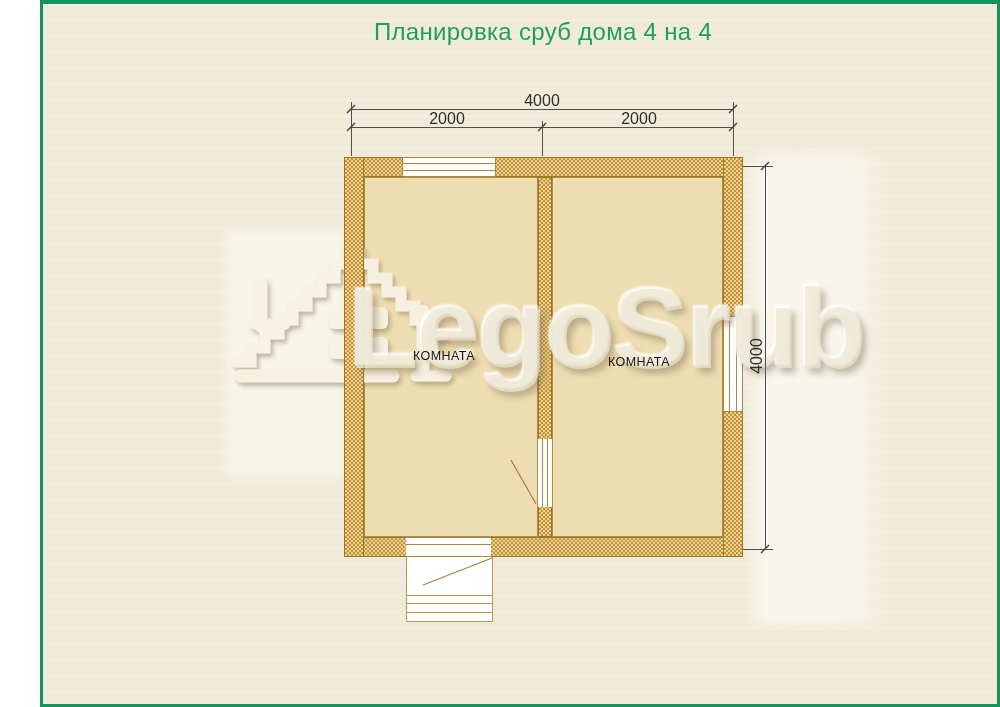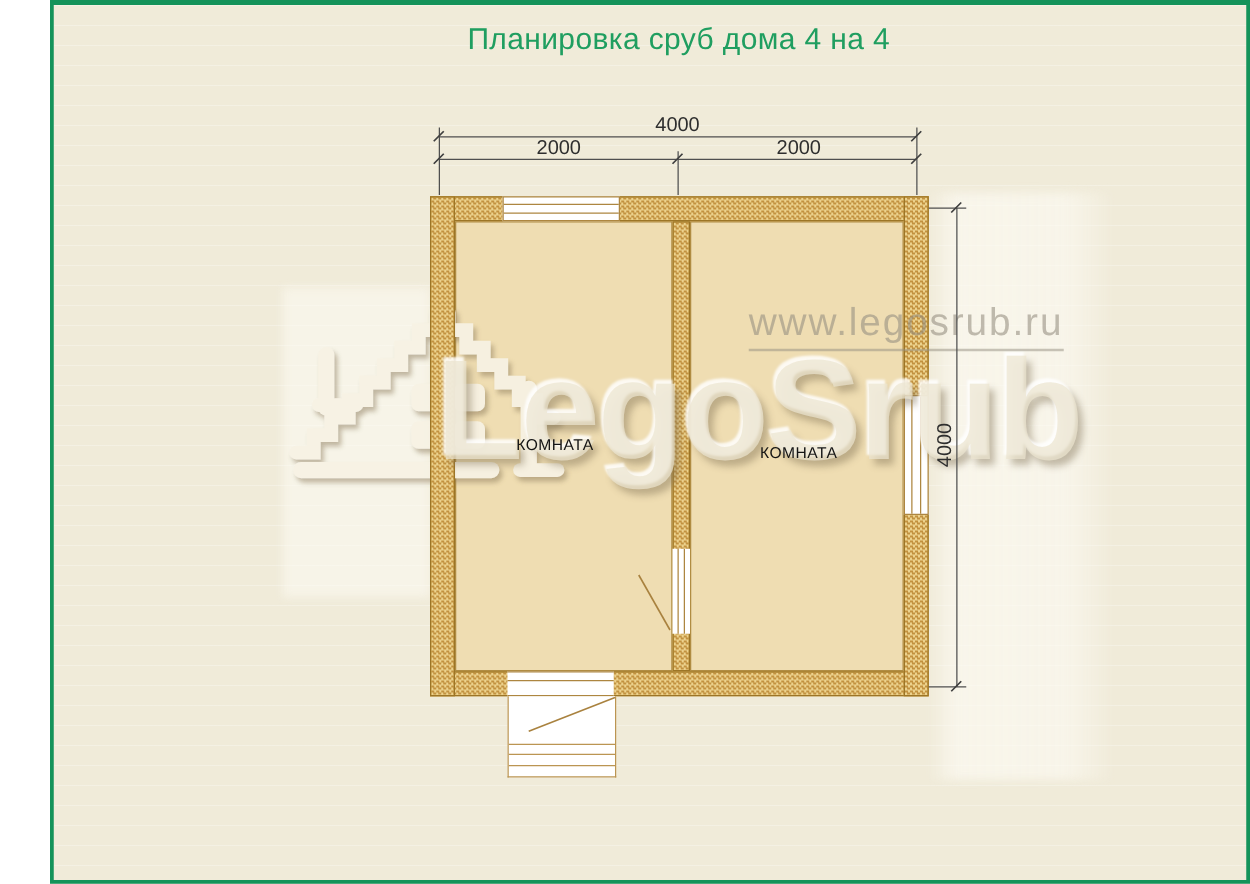--- a/index.html
+++ b/index.html
@@ -135,21 +135,20 @@
   <div class="abs door-ext">
     <i></i>
   </div>
   <div class="abs porch">
     <i class="s1"></i>
     <i class="s2"></i>
     <i class="s3"></i>
   </div>
 
   <div class="abs brand">LegoSrub</div>
-  <div class="abs site">www.legosrub.ru</div>
 
   <svg class="abs lines-svg" viewBox="0 0 1000 707">
     <g stroke="#4f4f4f" stroke-width="1" fill="none">
       <path d="M308,105.5 H690 M308,123.5 H690"></path>
       <path d="M308.5,98 V152 M690.5,98 V152 M499.5,117 V152"></path>
       <path d="M722.5,162 V545 M700,162.5 H730 M700,545.5 H730"></path>
     </g>
     <g stroke="#3f3f3f" stroke-width="1.4" fill="none">
       <path d="M304,109 L312,101 M686,109 L694,101 M304,127 L312,119 M495,127 L503,119 M686,127 L694,119 M718,166 L726,158 M718,549 L726,541"></path>
     </g>

